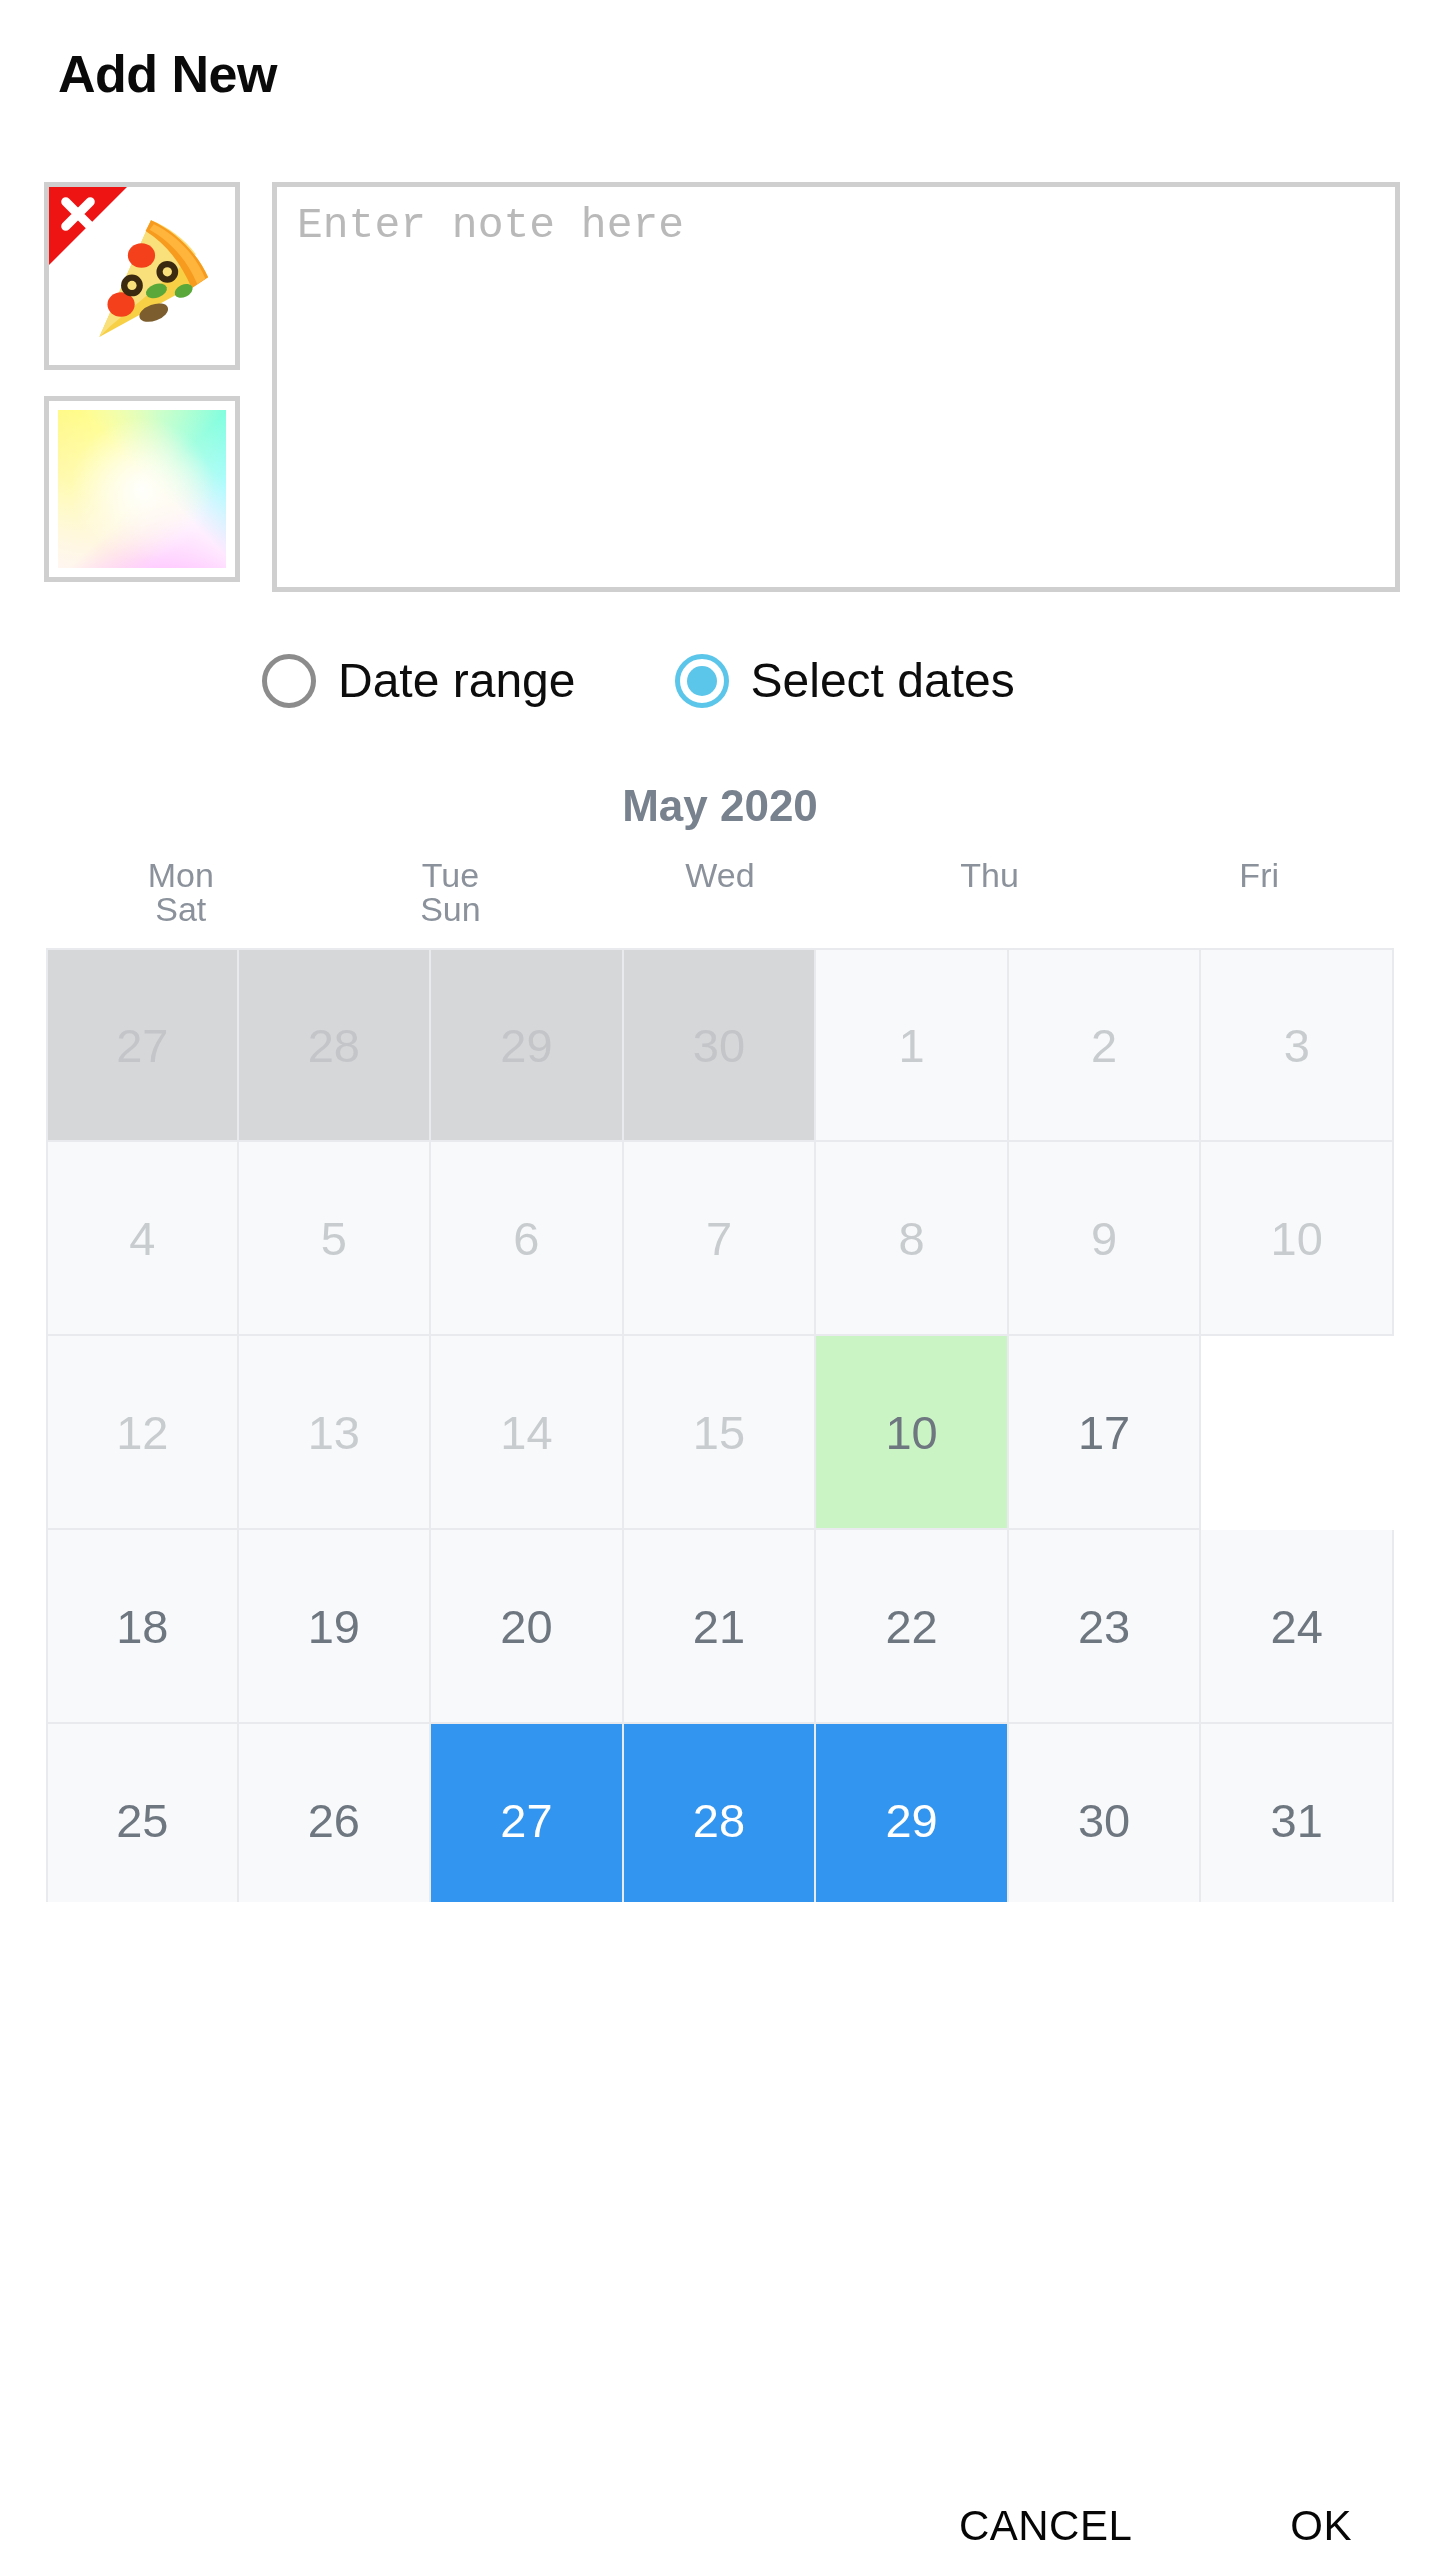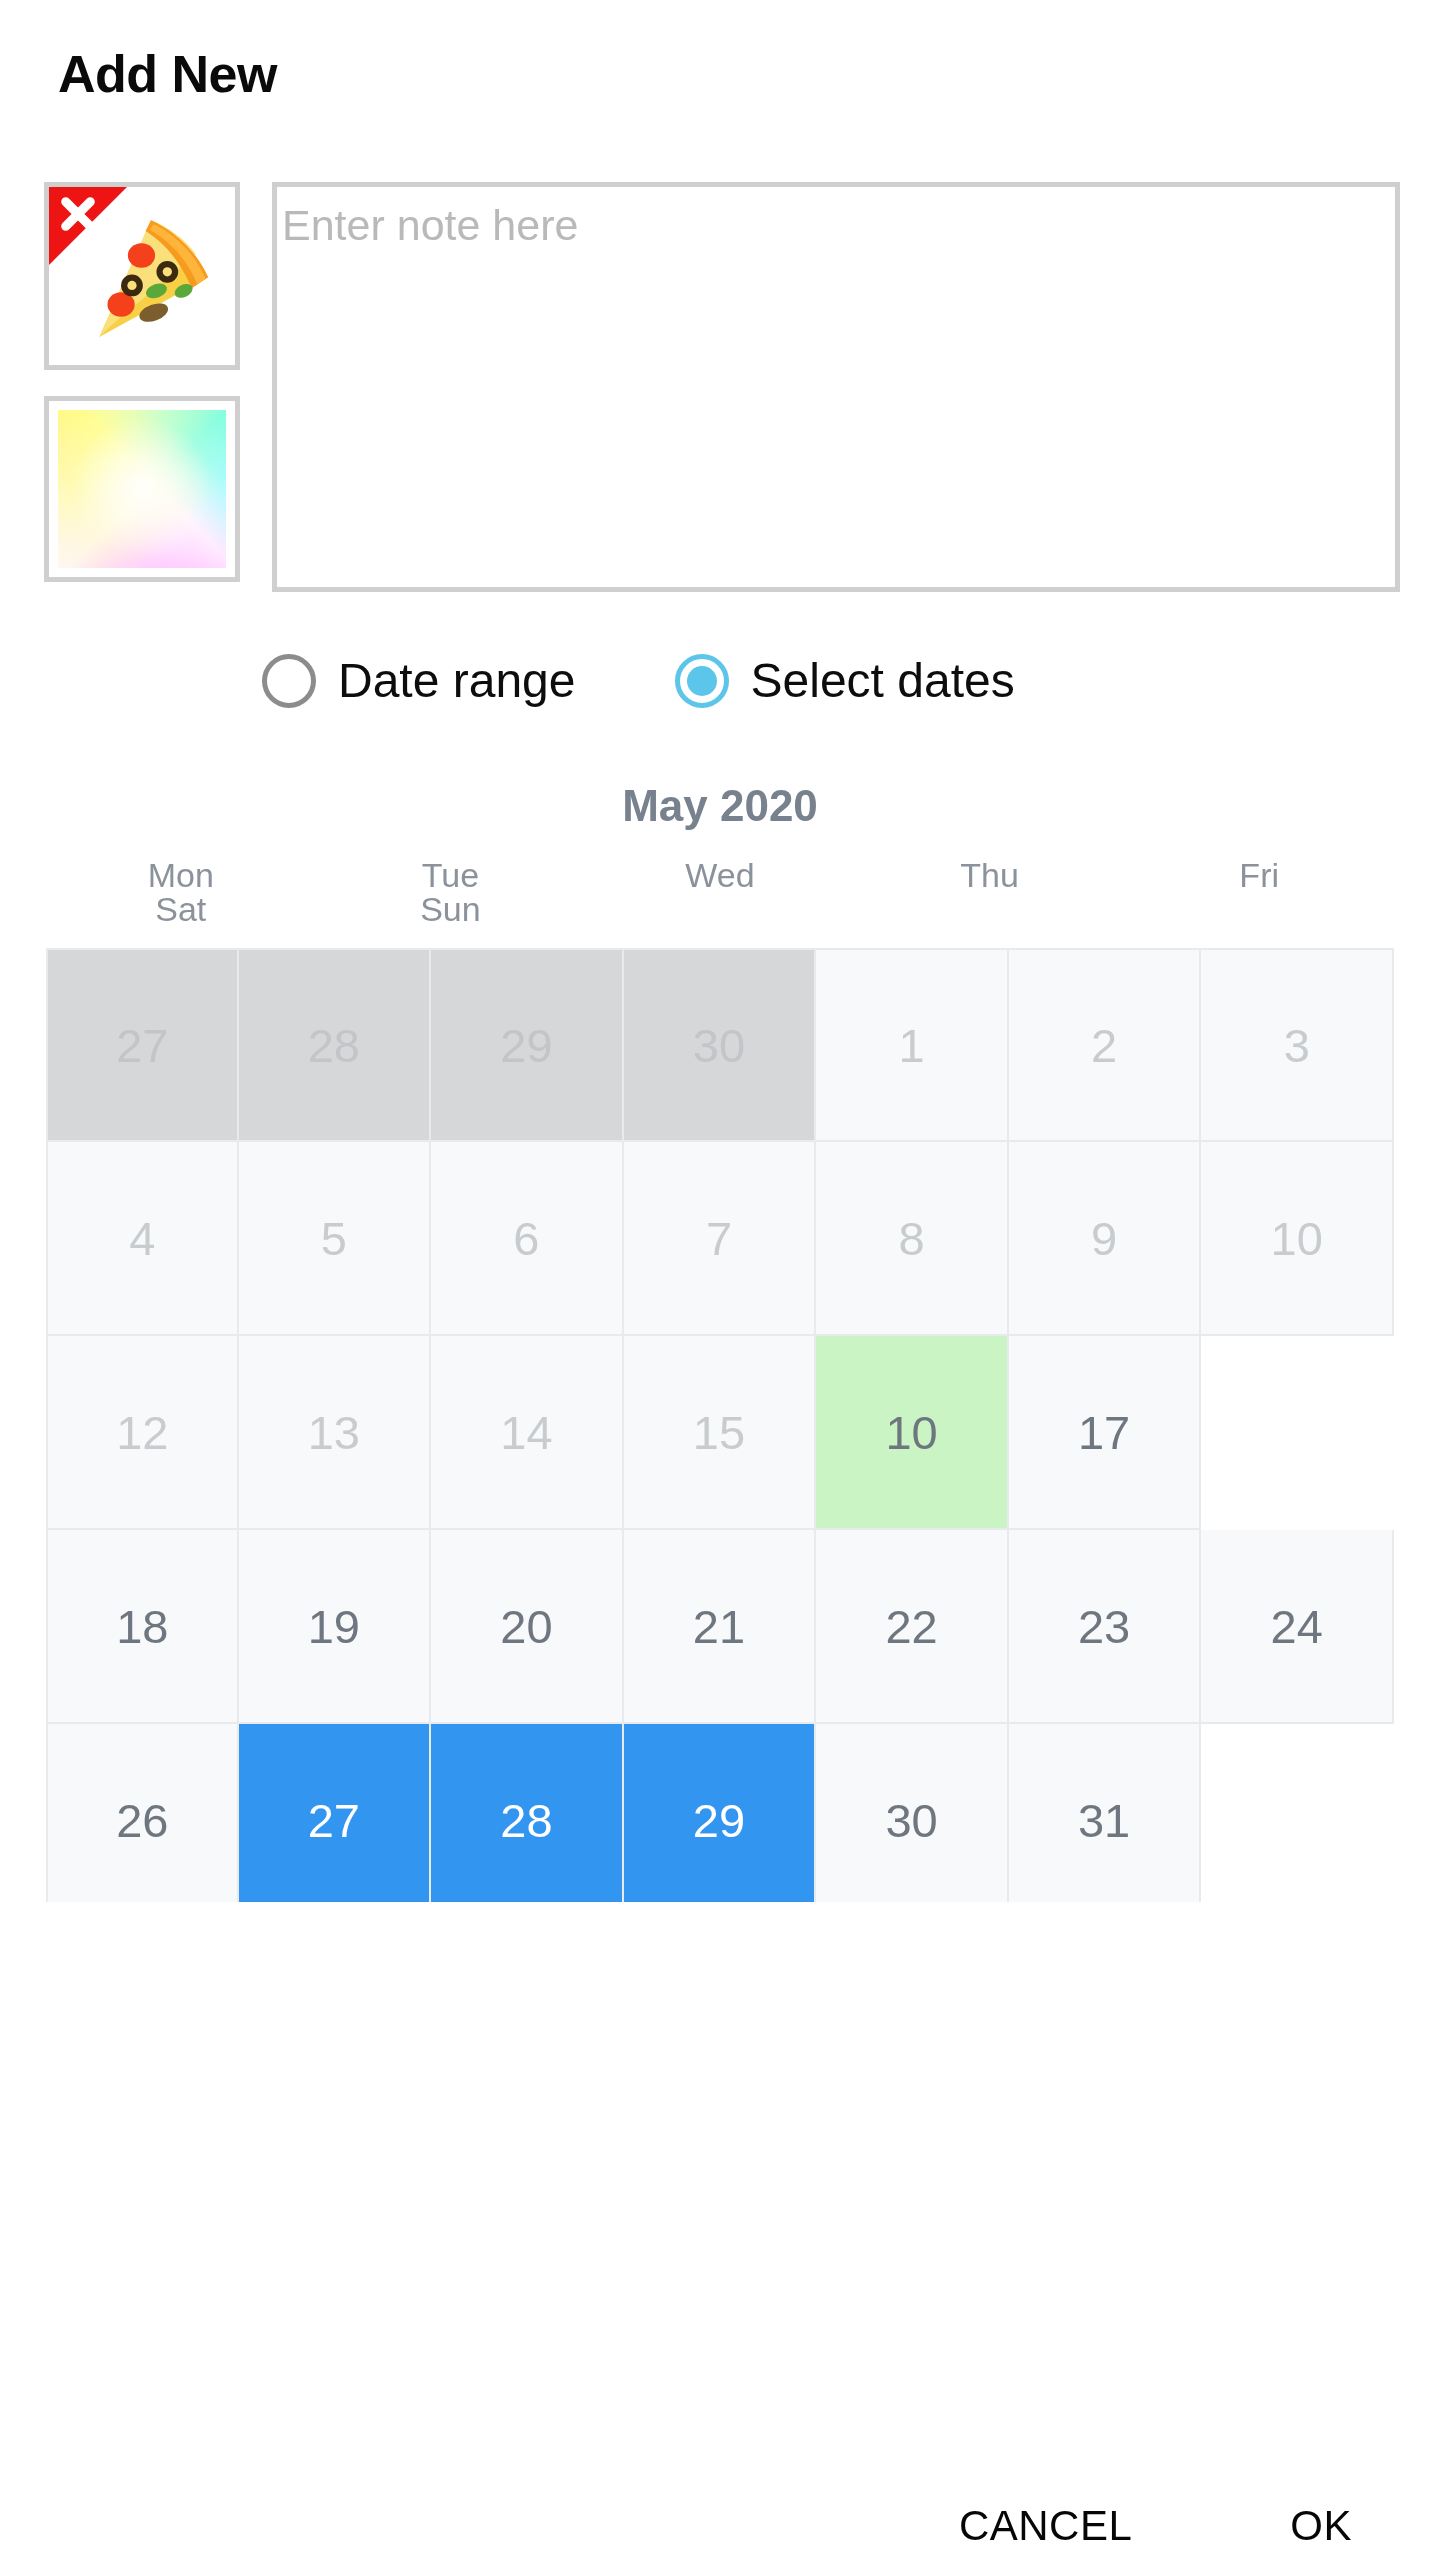--- a/index.html
+++ b/index.html
@@ -114,22 +114,23 @@
     background-blend-mode: normal, screen, normal;
   }
 
   .note-field {
     flex: 1;
     margin-left: 24px;
     height: 410px;
     box-sizing: border-box;
     border: 5px solid #cfcfcf;
     background: #ffffff;
-    padding: 16px 5px;
+    padding: 16px 20px;
     cursor: text;
+    font-family: Liberation Mono, monospace;
   }
   .note-placeholder {
     font-size: 43px;
     color: #b9b9b9;
     line-height: 1.05;
     white-space: pre;
   }
 
   
   .radio-row {
@@ -365,20 +366,21 @@
           <div class="day-cell">18</div>
           <div class="day-cell">19</div>
           <div class="day-cell">20</div>
           <div class="day-cell">21</div>
           <div class="day-cell">22</div>
           <div class="day-cell">23</div>
           <div class="day-cell">24</div>
         </div>
 
         <div class="week-row">
+          <div class="day-cell">25</div>
           <div class="day-cell">26</div>
           <div class="day-cell selected">27</div>
           <div class="day-cell selected">28</div>
           <div class="day-cell selected">29</div>
           <div class="day-cell">30</div>
           <div class="day-cell">31</div>
         </div>
 
       </div>
     </div>

